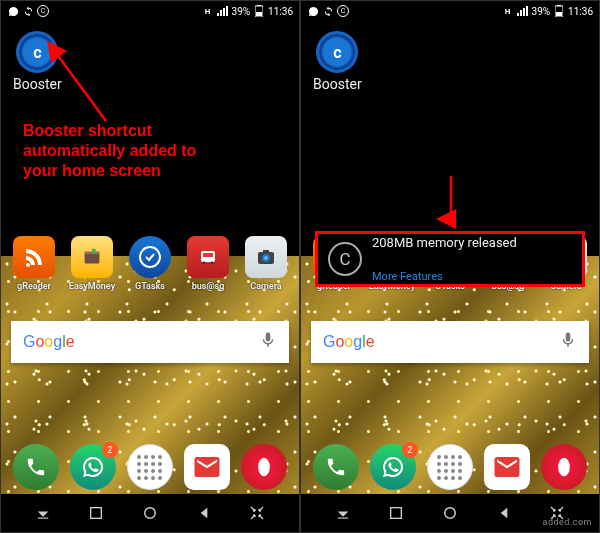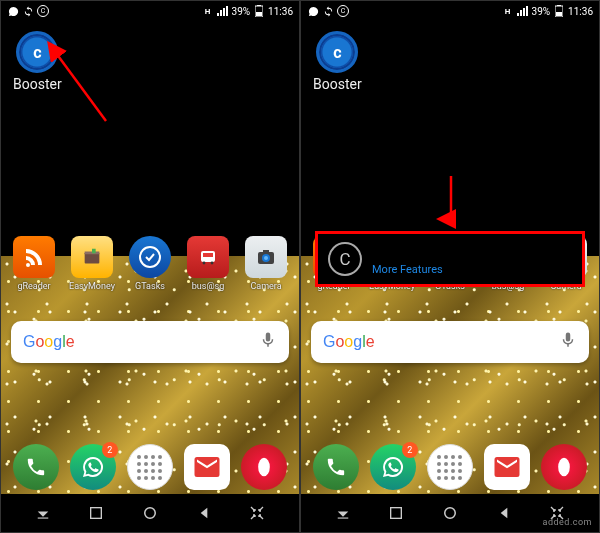--- a/index.html
+++ b/index.html
@@ -78,20 +78,21 @@
       box-shadow: inset 0 0 0 2px #0b3d91;
     }
     .booster-label { color: #eee; font-size: 14px; text-shadow: 0 0 2px #000; }
     .app-row {
       position: absolute;
       top: 215px;
       left: 0; right: 0;
       display: flex;
       justify-content: space-around;
       padding: 0 4px;
+      font-weight: bold;
     }
     .app {
       width: 54px;
       text-align: center;
     }
     .app-icon {
       width: 42px; height: 42px;
       border-radius: 8px;
       margin: 0 auto 3px;
       display: flex; align-items: center; justify-content: center;
@@ -109,21 +110,21 @@
     .gtasks { background: linear-gradient(#1976d2,#0d47a1); border-radius: 50%; }
     .bussg { background: linear-gradient(#e53935,#b71c1c); }
     .camera { background: linear-gradient(#eceff1,#cfd8dc); }
     .search-bar {
       position: absolute;
       top: 300px;
       left: 10px;
       right: 10px;
       height: 42px;
       background: #fff;
-      border-radius: 10px;
+      border-radius: 0;
       display: flex;
       align-items: center;
       padding: 0 12px;
       box-shadow: 0 2px 4px rgba(0,0,0,0.3);
     }
     .google-logo {
       font-size: 16px;
       font-weight: 500;
       font-family: Arial, sans-serif;
     }
@@ -393,20 +394,21 @@
           <path fill="#ccc" d="M17 4l-10 8 10 8z"></path>
         </svg>
       </div>
     <div class="nav-btn">
         <svg width="16" height="16" viewBox="0 0 24 24">
           <path stroke="#ccc" stroke-width="2" fill="none" d="M3 3l6 6M21 3l-6 6M3 21l6-6M21 21l-6-6M9 9V6M9 9H6M15 9V6M15 9h3M9 15v3M9 15H6M15 15v3M15 15h3"></path>
         </svg>
       </div>
   </div>
 
+  <div class="annotation" style="top:120px;left:22px;width:210px;">Booster shortcut automatically added to your home screen</div>
   <svg class="arrow-svg" style="top:40px;left:45px;" width="80" height="90">
     <defs>
         <marker id="ah1" markerWidth="8" markerHeight="8" refX="2" refY="4" orient="auto">
           <path d="M0,0 L0,8 L8,4 z" fill="#ff0000"></path>
         </marker>
       </defs>
     <line x1="60" y1="80" x2="10" y2="12" stroke="#ff0000" stroke-width="2.5" marker-end="url(#ah1)"></line>
   </svg>
 </div>
 
@@ -502,20 +504,21 @@
               <rect x="9" y="5" width="6" height="3" fill="#424242"></rect>
             </svg>
           </div>
           <div class="app-label">Camera</div>
         </div>
     </div>
 
     <div class="toast">
       <div class="toast-icon">C</div>
       <div>
+        <div class="toast-text">208MB memory released</div>
         <div class="toast-link">More Features</div>
       </div>
     </div>
 
     <div class="search-bar">
       <span class="google-logo"><span style="color:#4285f4">G</span><span style="color:#ea4335">o</span><span style="color:#fbbc05">o</span><span style="color:#4285f4">g</span><span style="color:#34a853">l</span><span style="color:#ea4335">e</span></span>
       <span class="mic-icon"><svg width="18" height="18" viewBox="0 0 24 24">
             <path fill="#757575" d="M12 14a3 3 0 0 0 3-3V5a3 3 0 0 0-6 0v6a3 3 0 0 0 3 3zm5-3a5 5 0 0 1-10 0H5a7 7 0 0 0 6 6.9V21h2v-3.1A7 7 0 0 0 19 11h-2z"></path>
           </svg></span>
     </div>

